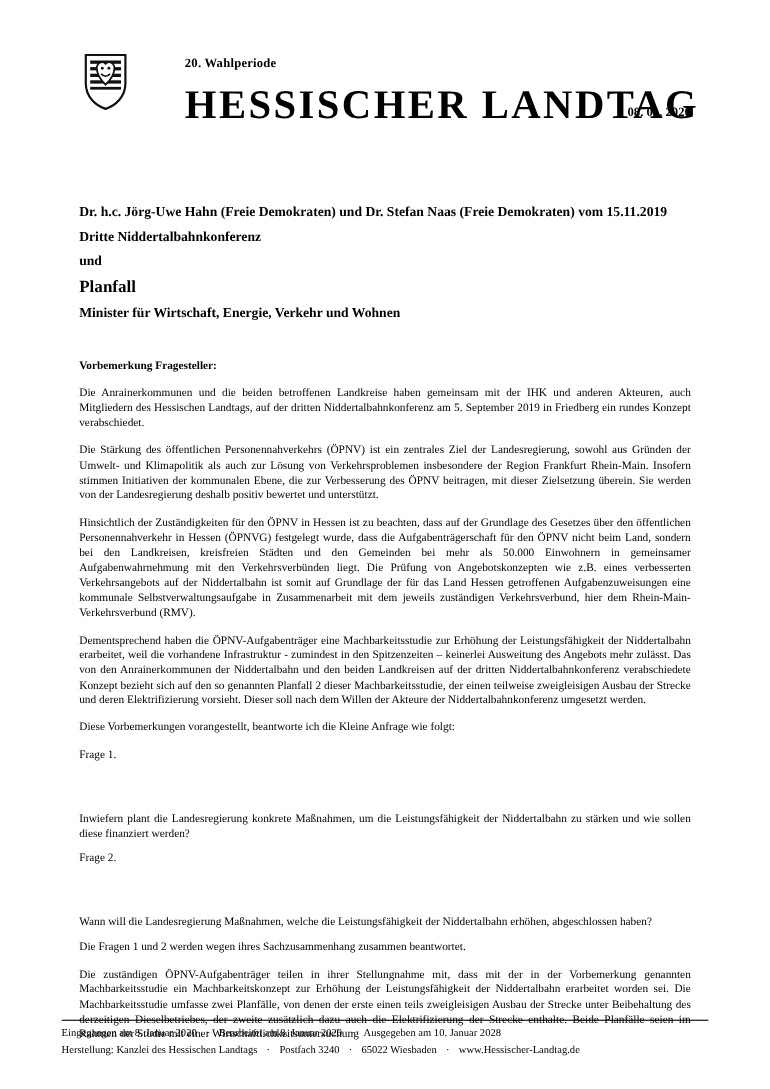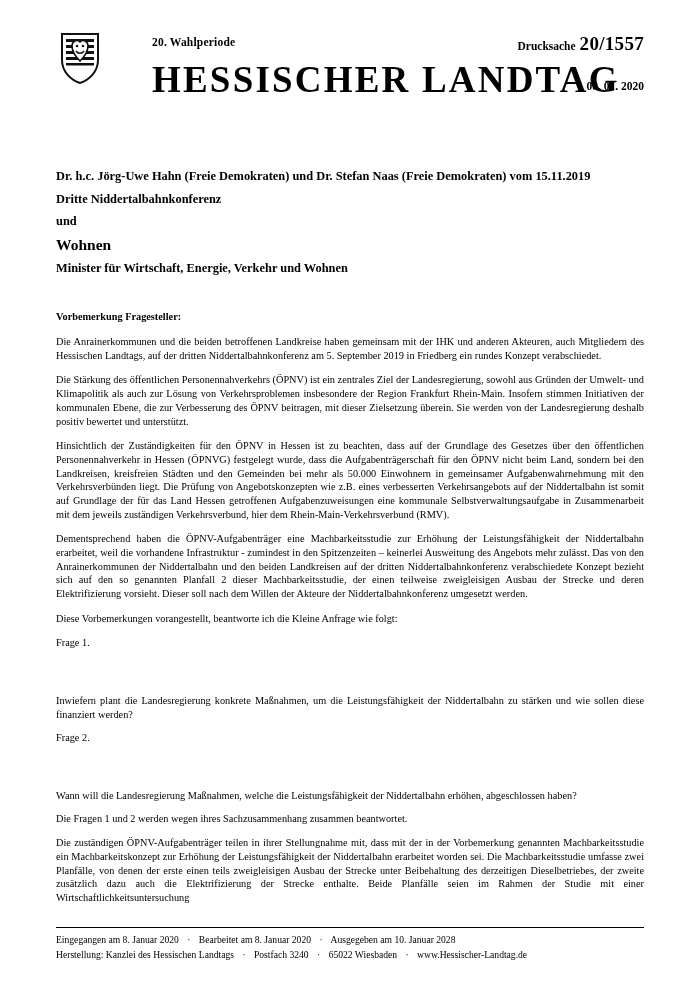--- a/index.html
+++ b/index.html
@@ -13,21 +13,21 @@
     font-family: "Liberation Serif", serif;
     color: #000000;
     position: relative;
     overflow: hidden;
   }
   .page {
     position: relative;
     width: 700px;
     height: 990px;
     box-sizing: border-box;
-    padding: 0;
+    padding: 16px;
   }
 
   
   .header {
     position: relative;
     padding: 28px 56px 0 56px;
     height: 120px;
     box-sizing: border-box;
   }
   .crest {
@@ -197,35 +197,31 @@
         </g>
         <path d="M14 16 C14 11 19 9 22 12 C25 9 30 11 30 16 C30 22 26 27 22 31 C18 27 14 22 14 16 Z" fill="#ffffff" stroke="#111111" stroke-width="1.6"></path>
         <circle cx="19" cy="16" r="1.3" fill="#111111"></circle>
         <circle cx="25" cy="16" r="1.3" fill="#111111"></circle>
         <path d="M18 21 C20 24 24 24 26 21" fill="none" stroke="#111111" stroke-width="1.4"></path>
       </svg>
     </span>
 
     <div class="wahlperiode">20. Wahlperiode</div>
 
-    <div class="drucksache-wrap">
-      <span class="drucksache-label">Drucksache</span>
-      <span class="drucksache-num">20/1557</span>
-    </div>
 
     <div class="landtag-title">HESSISCHER LANDTAG</div>
 
     <div class="header-date">08. 01. 2020</div>
   </div>
 
   <div class="titleblock">
     <div class="authors">Dr. h.c. Jörg-Uwe Hahn (Freie Demokraten) und Dr. Stefan Naas (Freie Demokraten) vom 15.11.2019</div>
     <div class="subject">Dritte Niddertalbahnkonferenz</div>
     <div class="und">und</div>
-    <div class="antwort">Wohnen</div>
+    <div class="antwort">Planfall</div>
     <div class="minister">Minister für Wirtschaft, Energie, Verkehr und Wohnen</div>
   </div>
 
   <div class="body">
 
     <p class="sec-head">Vorbemerkung Fragesteller:</p>
     <p>Die Anrainerkommunen und die beiden betroffenen Landkreise haben gemeinsam mit der IHK und anderen Akteuren, auch Mitgliedern des Hessischen Landtags, auf der dritten Niddertalbahnkonferenz am 5. September 2019 in Friedberg ein rundes Konzept verabschiedet.</p>
 
     <p>Die Stärkung des öffentlichen Personennahverkehrs (ÖPNV) ist ein zentrales Ziel der Landesregierung, sowohl aus Gründen der Umwelt- und Klimapolitik als auch zur Lösung von Verkehrsproblemen insbesondere der Region Frankfurt Rhein-Main. Insofern stimmen Initiativen der kommunalen Ebene, die zur Verbesserung des ÖPNV beitragen, mit dieser Zielsetzung überein. Sie werden von der Landesregierung deshalb positiv bewertet und unterstützt.</p>
     <p>Hinsichtlich der Zuständigkeiten für den ÖPNV in Hessen ist zu beachten, dass auf der Grundlage des Gesetzes über den öffentlichen Personennahverkehr in Hessen (ÖPNVG) festgelegt wurde, dass die Aufgabenträgerschaft für den ÖPNV nicht beim Land, sondern bei den Landkreisen, kreisfreien Städten und den Gemeinden bei mehr als 50.000 Einwohnern in gemeinsamer Aufgabenwahrnehmung mit den Verkehrsverbünden liegt. Die Prüfung von Angebotskonzepten wie z.B. eines verbesserten Verkehrsangebots auf der Niddertalbahn ist somit auf Grundlage der für das Land Hessen getroffenen Aufgabenzuweisungen eine kommunale Selbstverwaltungsaufgabe in Zusammenarbeit mit dem jeweils zuständigen Verkehrsverbund, hier dem Rhein-Main-Verkehrsverbund (RMV).</p>

